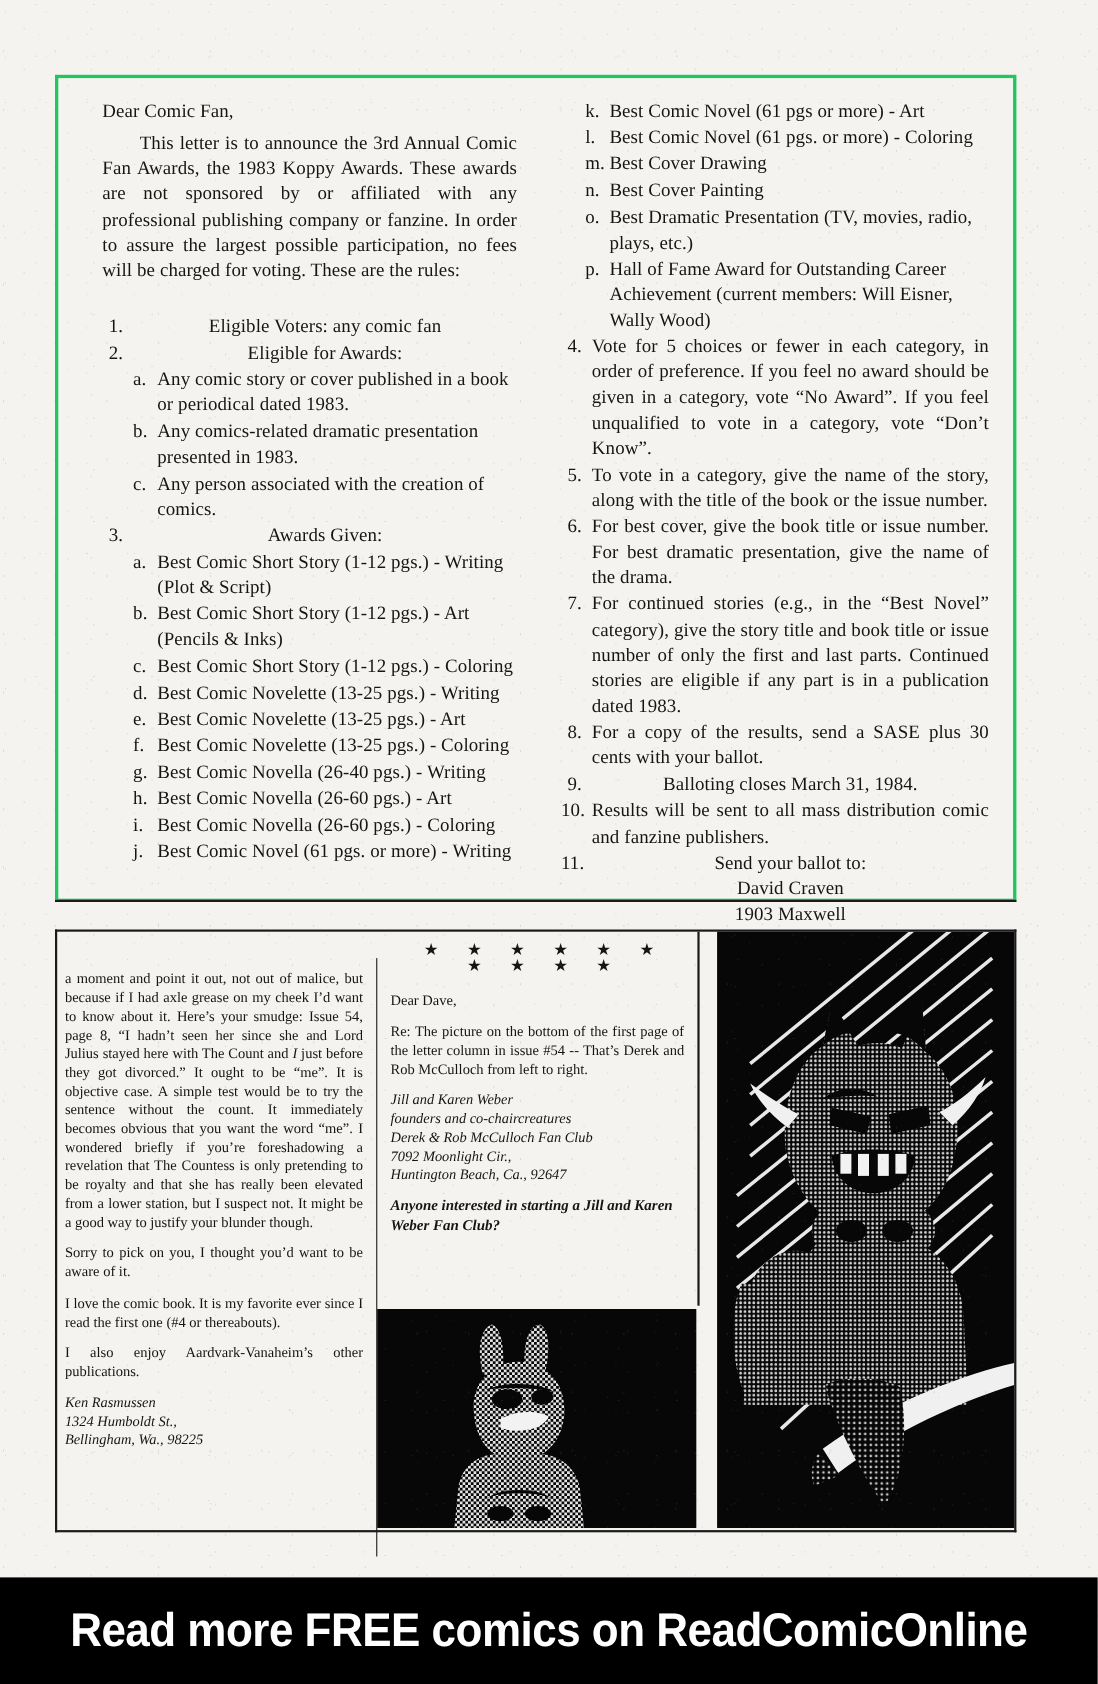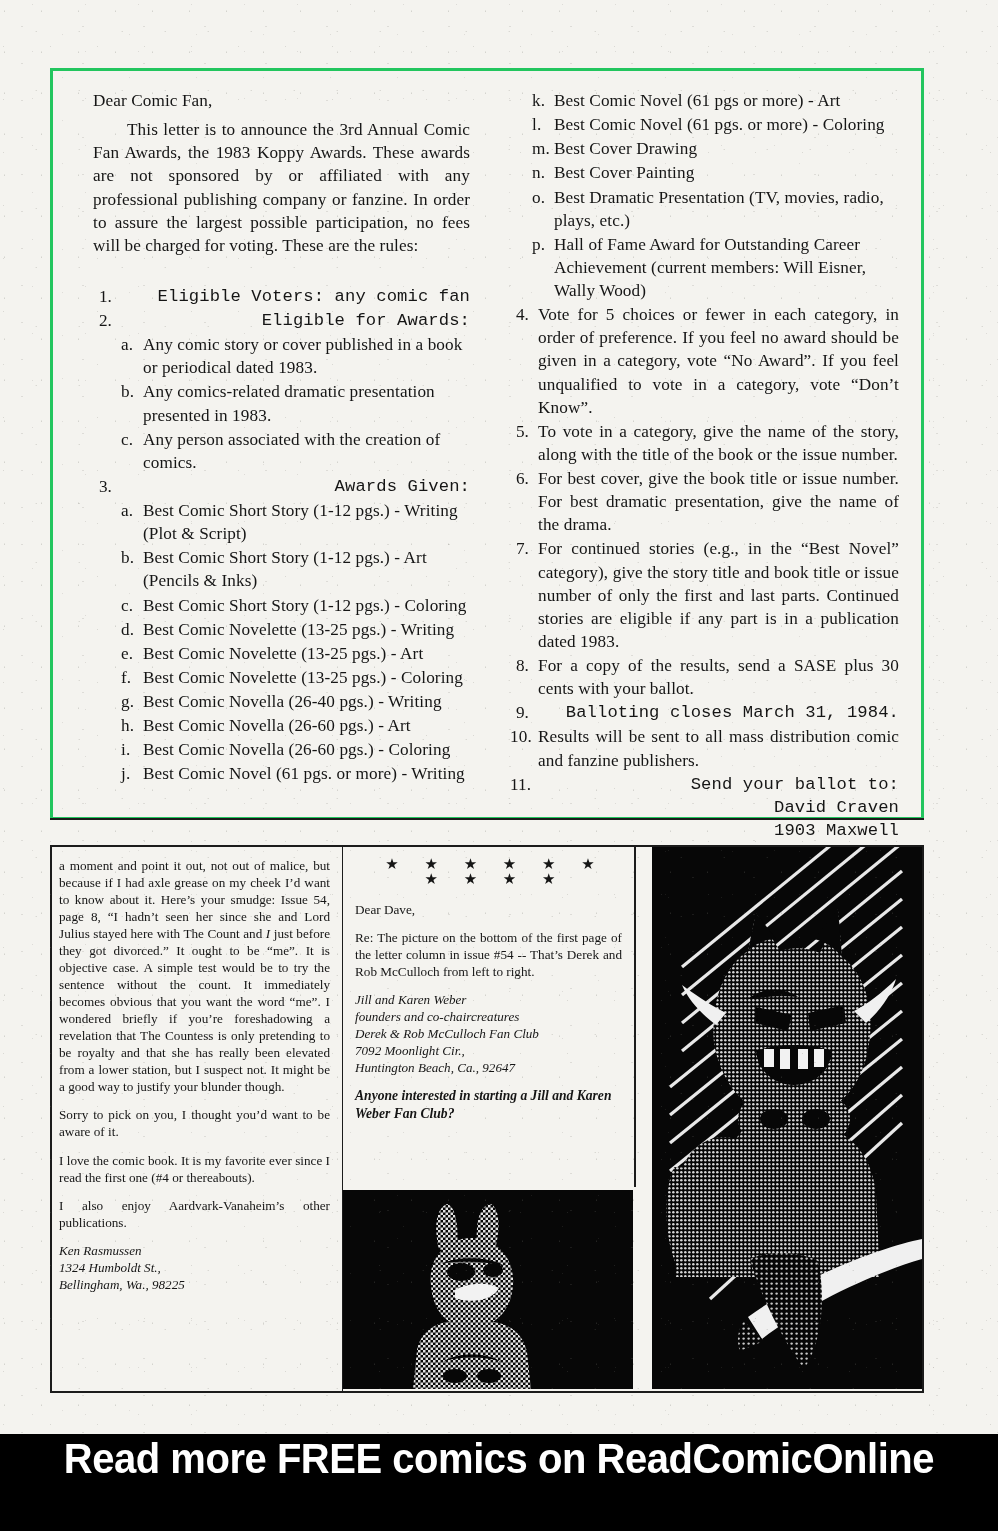--- a/index.html
+++ b/index.html
@@ -81,21 +81,21 @@
     width: 28px;
     flex: 0 0 28px;
     text-align: right;
     padding-right: 9px;
     box-sizing: border-box;
   }
   .rule-body {
     flex: 1;
     text-align: justify;
   }
-  .rule-body.nojust { text-align: right; font-family: Liberation Mono, monospace; }
+  .rule-body.nojust { text-align: center; }
 
   ul.sublist {
     list-style: none;
     margin: 0;
     padding: 0;
   }
   ul.sublist > li {
     display: flex;
     margin-bottom: 1px;
   }
@@ -142,20 +142,21 @@
     position: absolute;
     top: 0;
     box-sizing: border-box;
   }
   .lcol-1 {
     left: 0;
     width: 291px;
     padding: 10px 12px 0 7px;
     border-right: 1.6px solid #1b1b1b;
     height: 544px;
+    margin-top: 24px;
   }
   .lcol-2 {
     left: 291px;
     width: 291px;
     padding: 10px 12px 0 12px;
     height: 544px;
   }
   .col2-divider {
     position: absolute;
     left: 582px;
@@ -220,21 +221,21 @@
 
   
   .banner {
     position: absolute;
     left: 0;
     top: 1434px;
     width: 998px;
     height: 97px;
     background: #000;
     display: flex;
-    align-items: flex-start;
+    align-items: center;
     justify-content: center;
     z-index: 40;
   }
   .banner-text {
     color: #fff;
     font-family: "Liberation Sans", sans-serif;
     font-weight: bold;
     font-size: 43px;
     letter-spacing: -0.5px;
     transform: scaleX(0.93);

